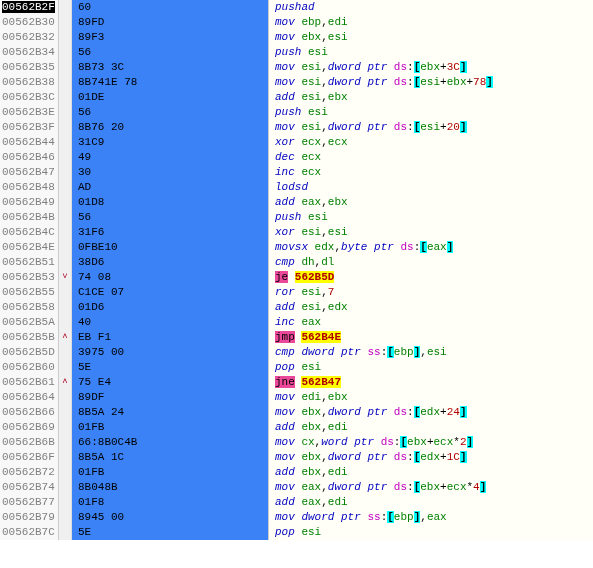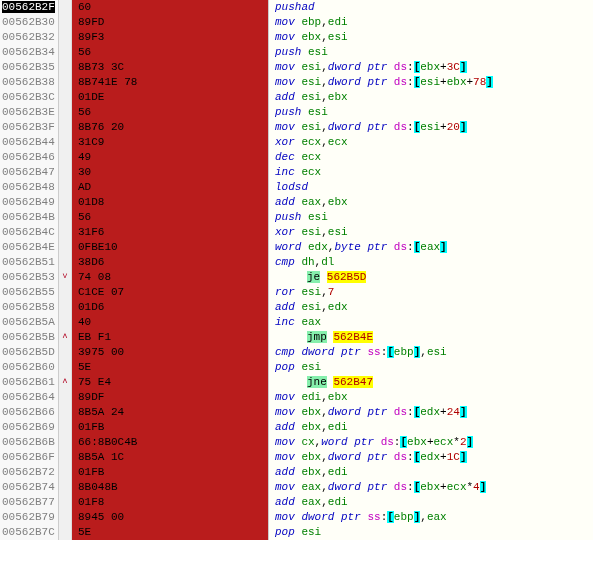--- a/index.html
+++ b/index.html
@@ -34,38 +34,38 @@
     width: 12px;
     text-align: center;
     background: #f0f0f0;
     border-right: 1px solid #ddd;
     color: #b00020;
     font-size: 9px;
   }
   .col-bytes {
     width: 190px;
     padding-left: 6px !important;
-    background: #b91c1c;
+    background: #3b82f6;
     border-right: 1px solid #ccc;
     color: #000;
     margin-top: 40px;
   }
   .col-asm {
     padding-left: 6px !important;
     background: #fffff8;
     color: #000;
   }
   .addr-hl { background: #000; color: #fff; }
   .mnem { color: #0000c0; font-style: italic; }
   .reg  { color: #008000; font-family: Liberation Mono, monospace; }
   .num  { color: #b00000; }
   .seg  { color: #c000c0; margin-top: 20px; }
   .brkt { background: #00ffff; color: #000; font-weight: bold; }
-  .jmpm { background: #86efac; color: #000; margin-left: 32px; }
-  .tgt  { background: #ffff00; color: #b00000; }
+  .jmpm { background: #ec4899; color: #000; }
+  .tgt  { background: #ffff00; color: #b00000; font-weight: bold; }
 </style>
 </head>
 <body>
 
 <table class="disasm-table">
     <tbody id="tbody">
       <tr>
         <td class="col-addr"><span class="addr-hl">00562B2F</span></td>
         <td class="col-jmp"></td>
         <td class="col-bytes">60</td>
@@ -158,21 +158,21 @@
       <tr>
         <td class="col-addr">00562B4C</td>
         <td class="col-jmp"></td>
         <td class="col-bytes">31F6</td>
         <td class="col-asm"><span class="mnem">xor </span><span class="reg">esi</span><span>,</span><span class="reg">esi</span></td>
       </tr>
       <tr>
         <td class="col-addr">00562B4E</td>
         <td class="col-jmp"></td>
         <td class="col-bytes">0FBE10</td>
-        <td class="col-asm"><span class="mnem">word </span><span class="reg">edx</span><span>,</span><span class="mnem">byte ptr </span><span class="seg">ds</span><span>:</span><span class="brkt">[</span><span class="reg">eax</span><span class="brkt">]</span></td>
+        <td class="col-asm"><span class="mnem">movsx </span><span class="reg">edx</span><span>,</span><span class="mnem">byte ptr </span><span class="seg">ds</span><span>:</span><span class="brkt">[</span><span class="reg">eax</span><span class="brkt">]</span></td>
       </tr>
       <tr>
         <td class="col-addr">00562B51</td>
         <td class="col-jmp"></td>
         <td class="col-bytes">38D6</td>
         <td class="col-asm"><span class="mnem">cmp </span><span class="reg">dh</span><span>,</span><span class="reg">dl</span></td>
       </tr>
       <tr>
         <td class="col-addr">00562B53</td>
         <td class="col-jmp">˅</td>

